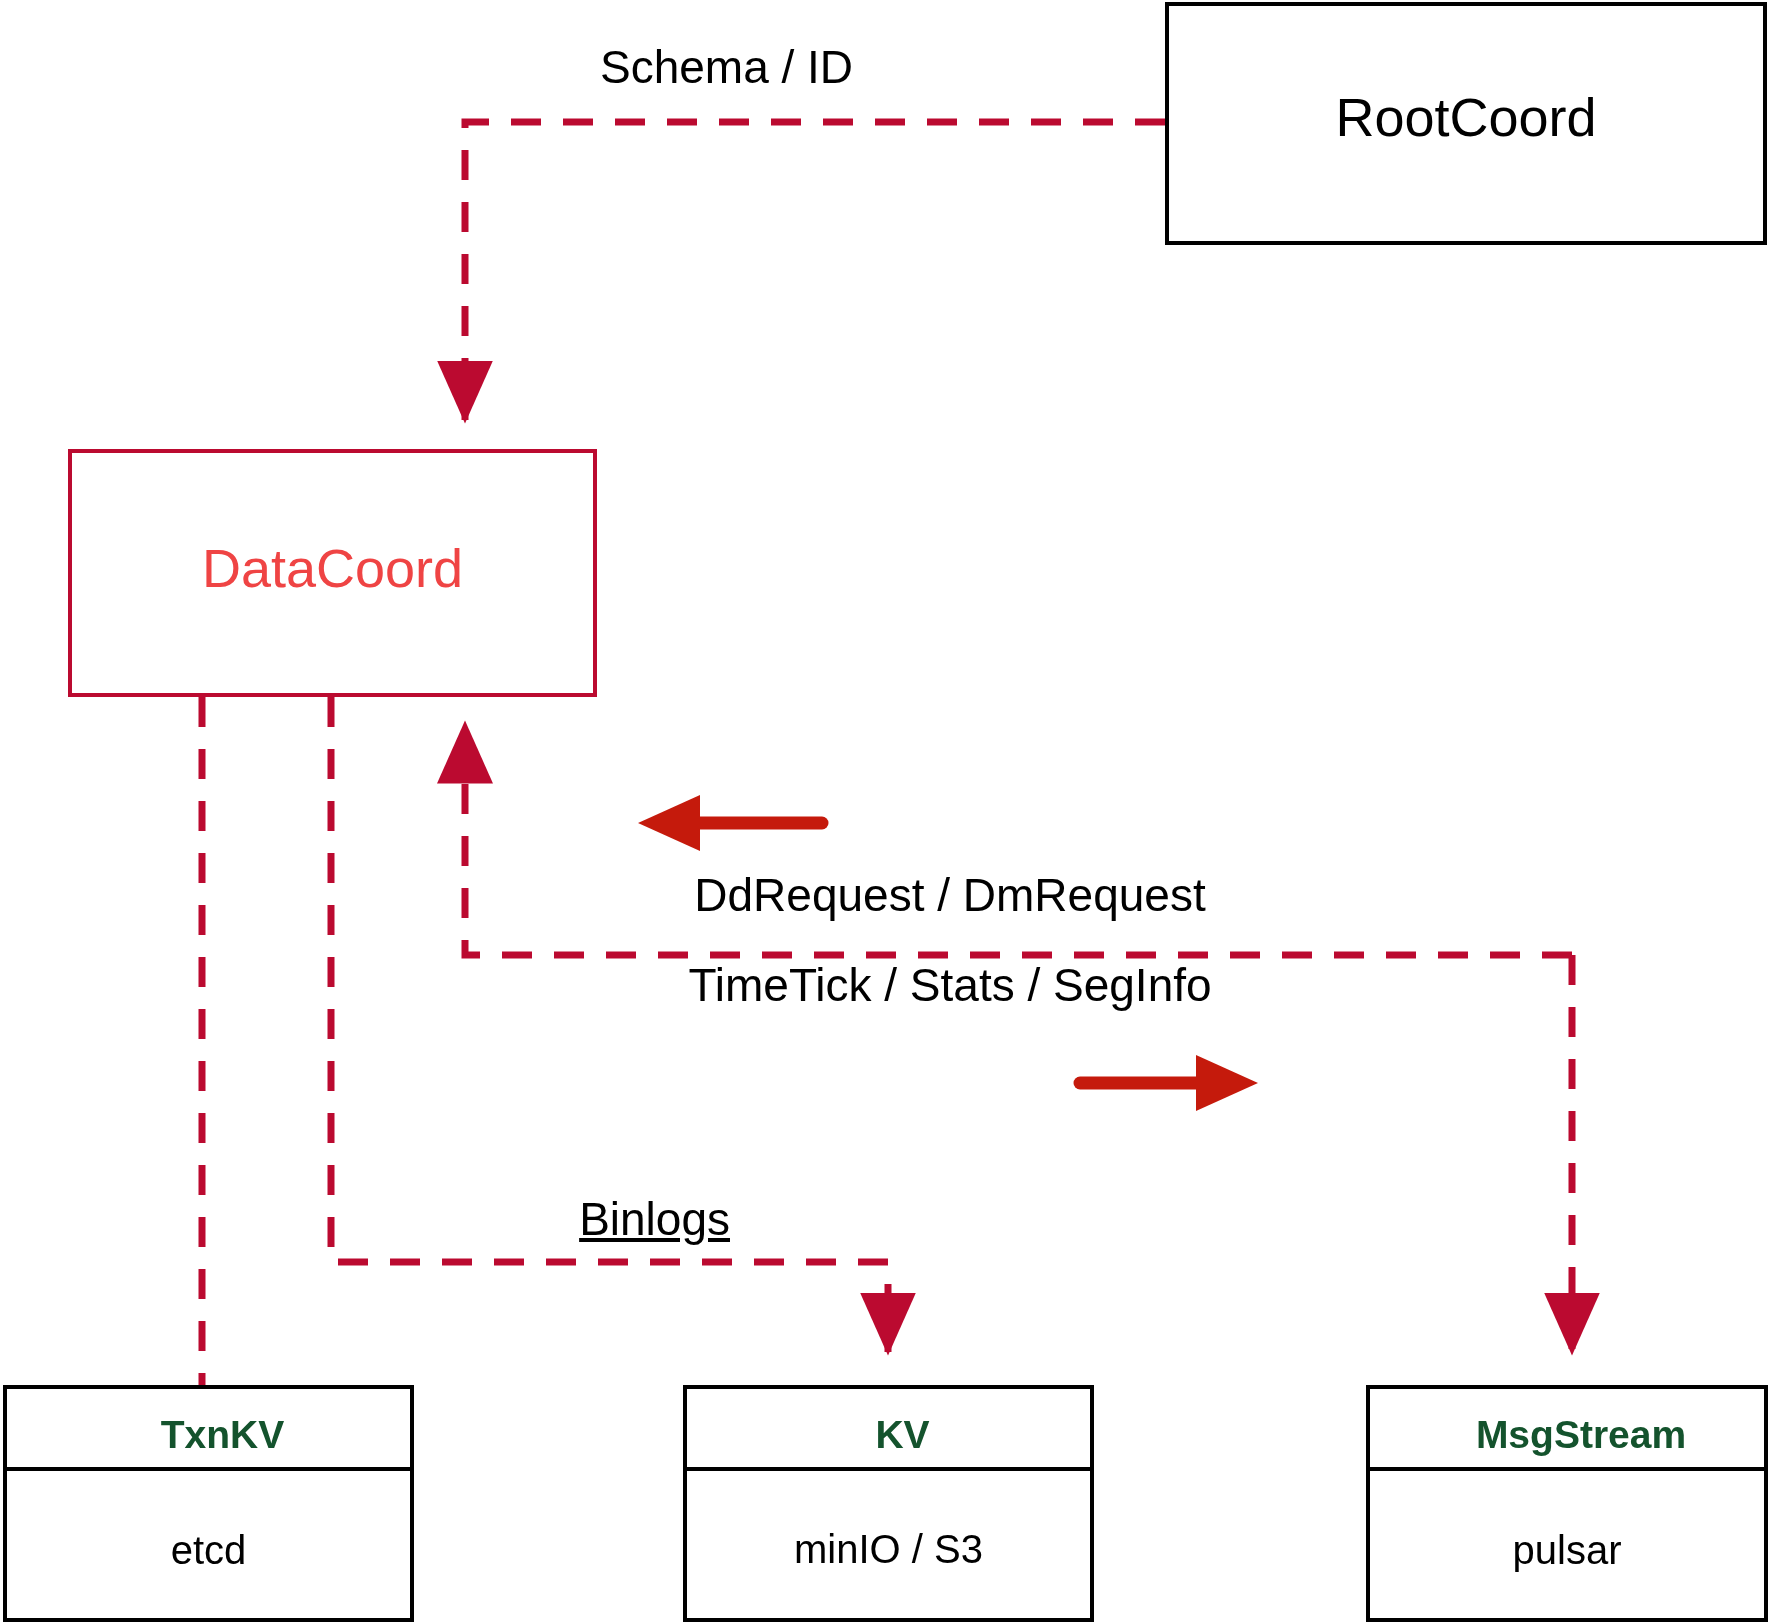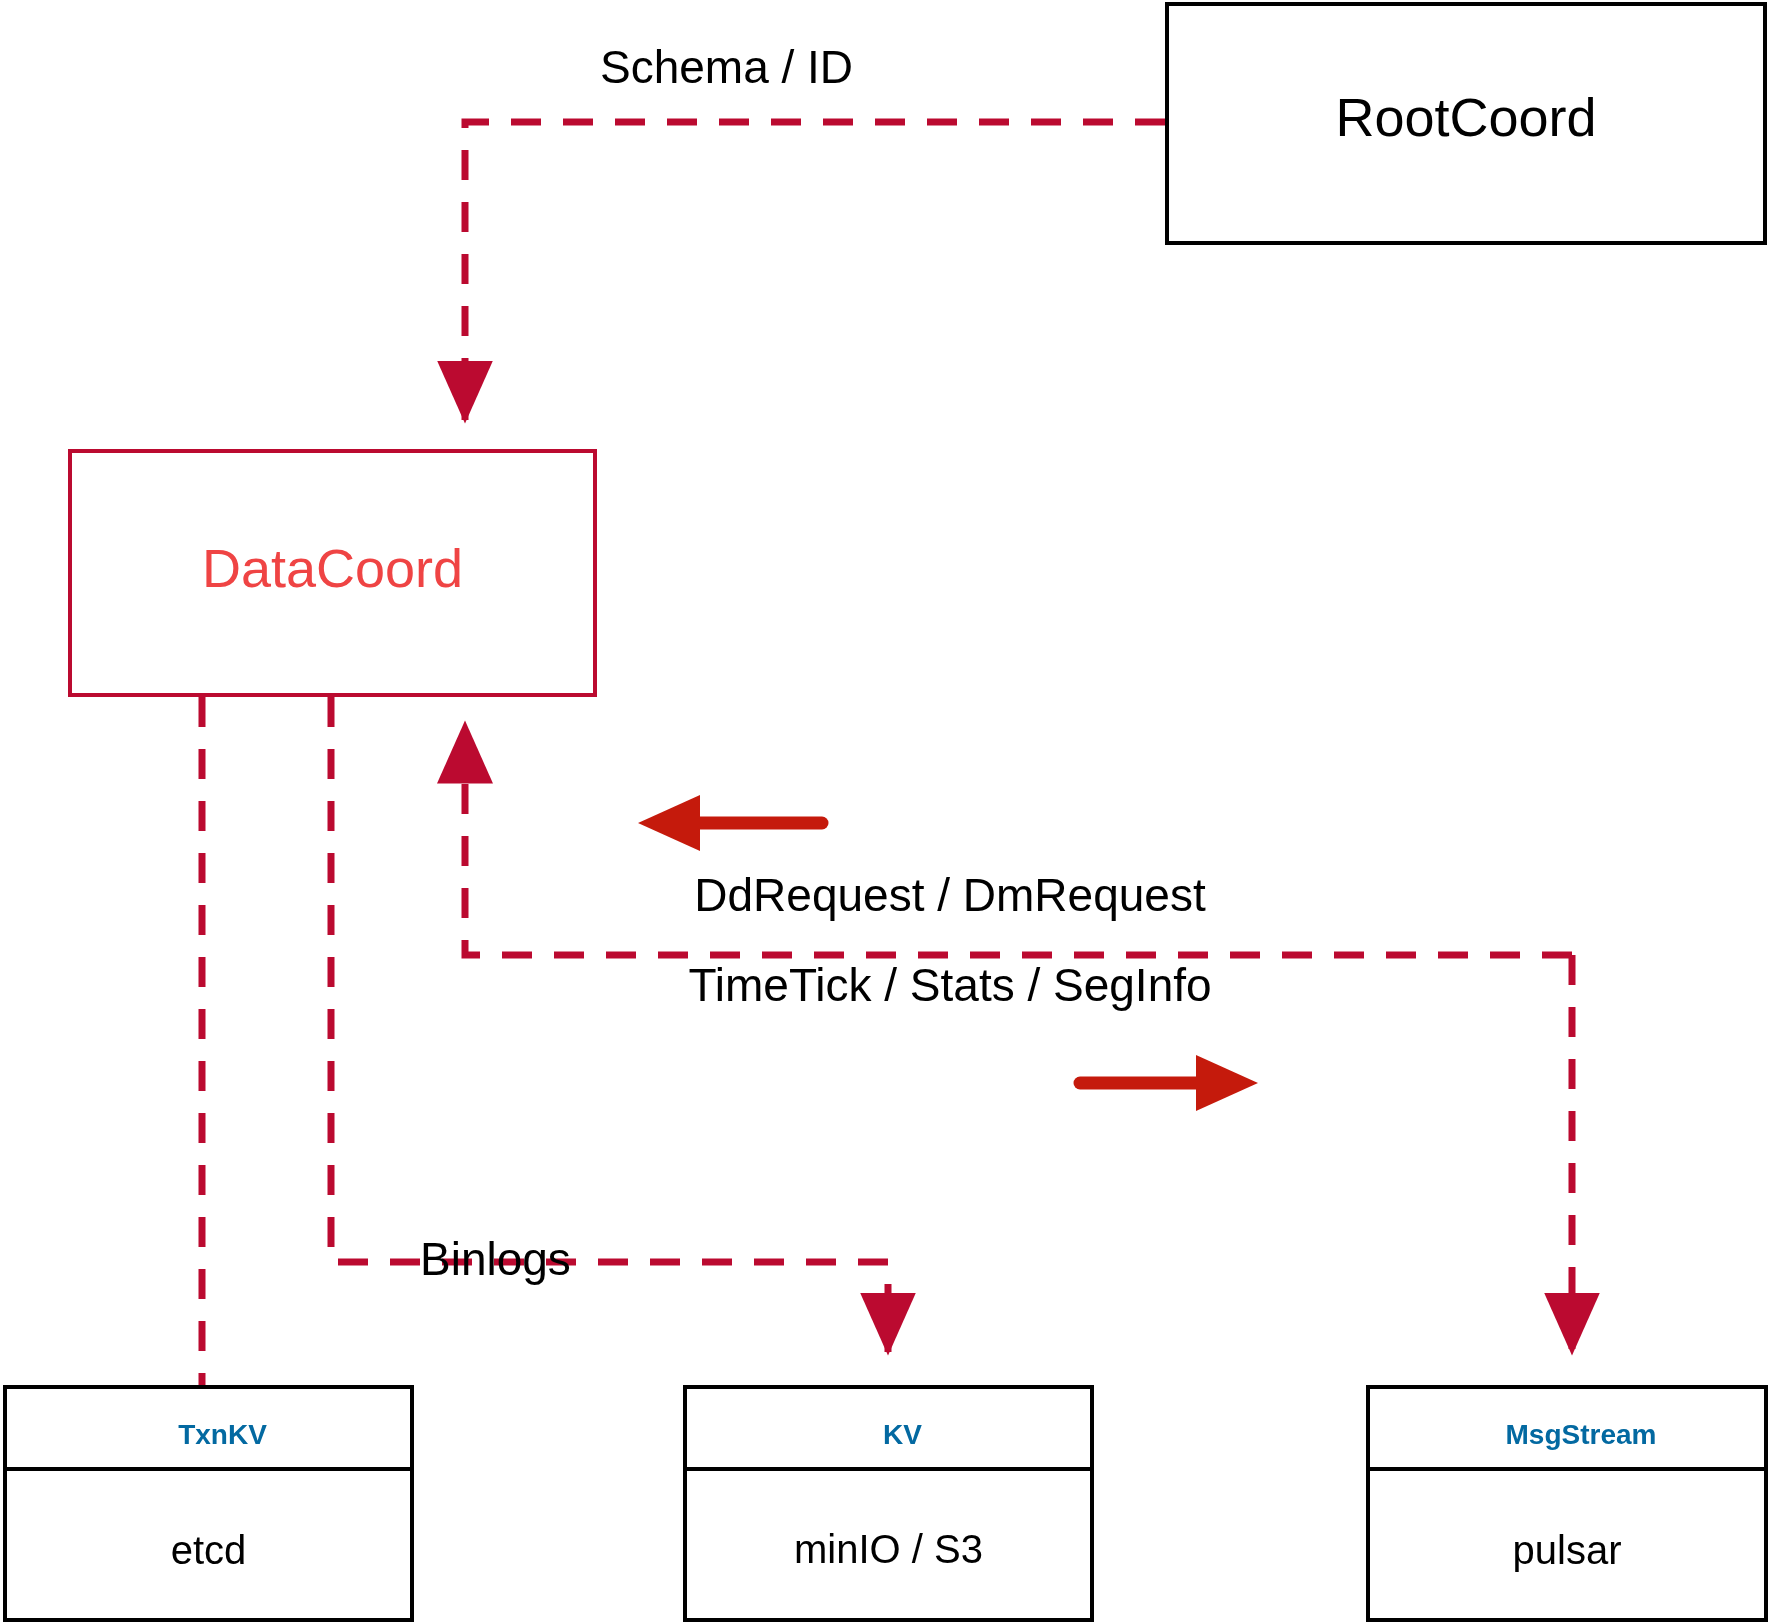--- a/index.html
+++ b/index.html
@@ -51,22 +51,22 @@
     left: 0;
     right: 0;
     display: flex;
     align-items: center;
     justify-content: center;
     flex-direction: column;
     text-align: center;
   }
   .compart-head {
     font-weight: bold;
-    font-size: 28px;
-    color: #0369a1;
+    font-size: 39px;
+    color: #14532d;
     margin-left: 28px;
   }
   .compart-body {
     font-size: 40px;
     color: #000000;
     line-height: 1.45;
   }
   .divider-line {
     position: absolute;
     left: 0;
@@ -163,15 +163,15 @@
       <span class="compart-body">pulsar</span>
     </div>
   </div>
 
   <div class="edge-label" style="left:600px; top:44px; width:310px; text-align:left;">Schema / ID</div>
 
   <div class="edge-label" style="left:640px; top:872px; width:620px; text-align:center;">DdRequest / DmRequest</div>
 
   <div class="edge-label" style="left:630px; top:962px; width:640px; text-align:center;">TimeTick / Stats / SegInfo</div>
 
-  <div class="edge-label" style="left:420px; top:1236px; width:310px; text-align:left;">Binlogs</div>
+  <div class="edge-label" style="left:420px; top:1196px; width:310px; text-align:right;text-decoration:underline;">Binlogs</div>
 
 </div>
 
 </body></html>

